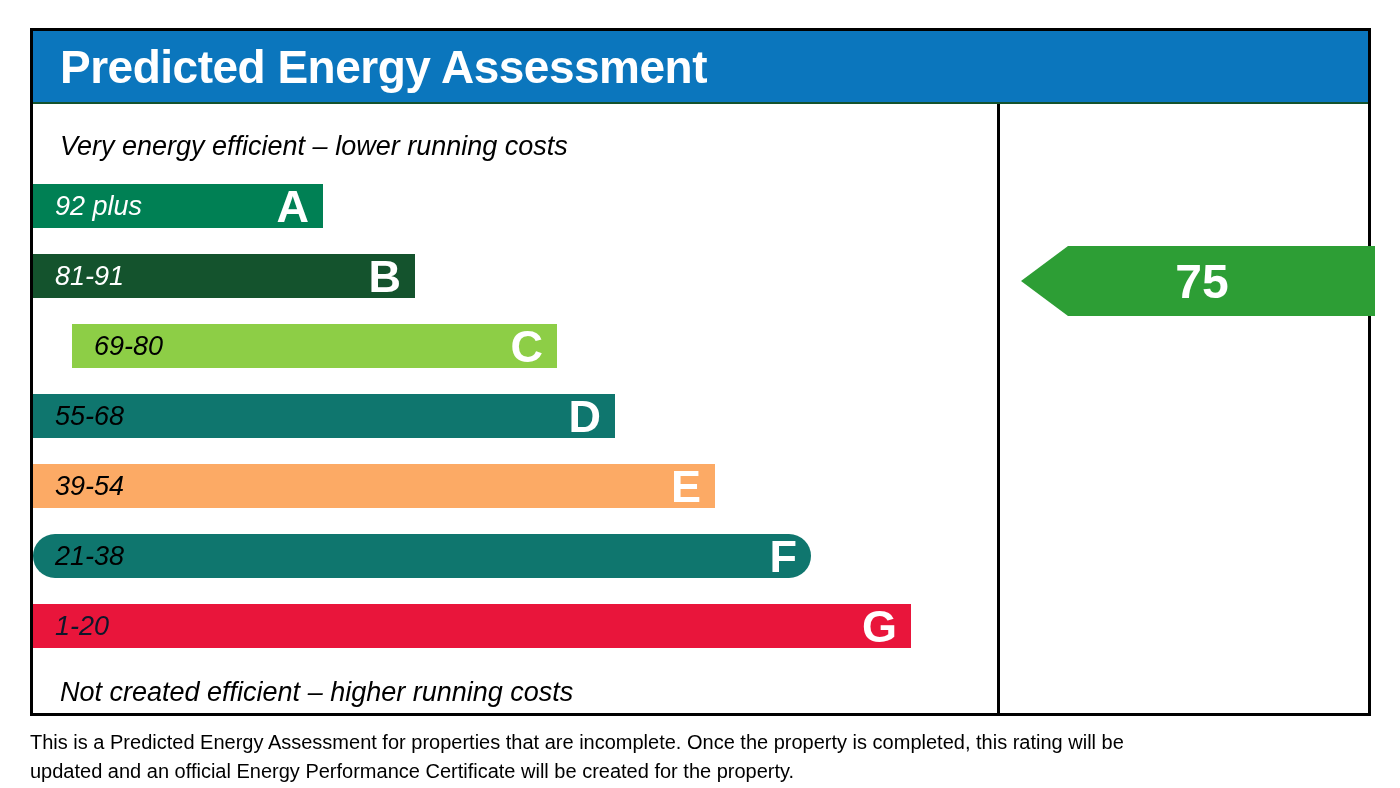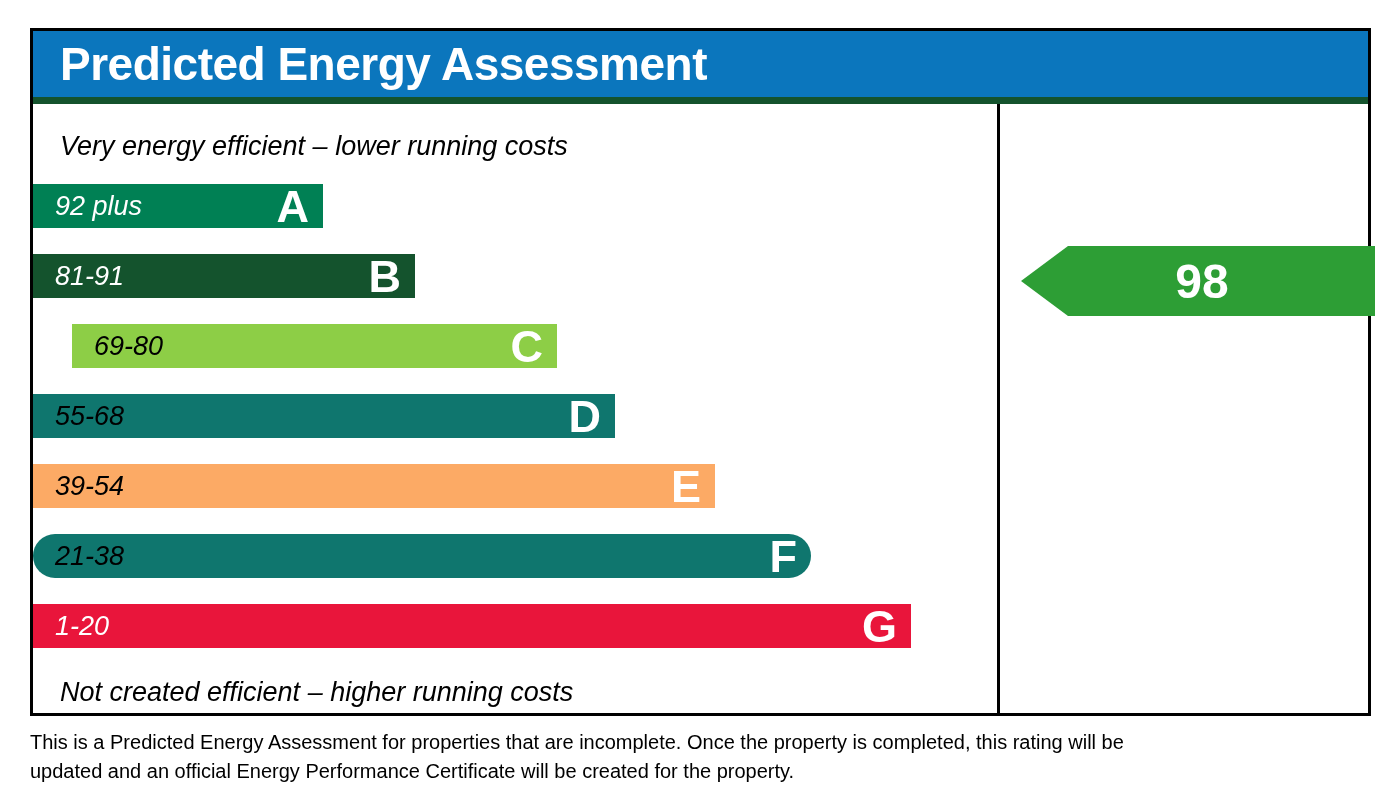--- a/index.html
+++ b/index.html
@@ -29,21 +29,21 @@
 
   
   #title-bar {
     position: absolute;
     left: 0;
     top: 0;
     width: 100%;
     height: 73px;
     background: #0b76bd;
     box-sizing: border-box;
-    border-bottom: 7px solid #14532d;
+    border-bottom: 2px solid #14532d;
   }
   #title-text {
     position: absolute;
     left: 27px;
     top: 50%;
     transform: translateY(-50%);
     color: #ffffff;
     font-size: 46px;
     font-weight: bold;
     letter-spacing: -0.5px;
@@ -198,31 +198,31 @@
         </div>
         <div class="band" style="top: 280px; width: 682px; background: rgb(252, 170, 101);">
           <span class="band-range" style="color: rgb(0, 0, 0);">39-54</span>
           <span class="band-letter">E</span>
         </div>
         <div class="band" style="top: 350px; width: 778px; background: #0f766e; border-radius: 26px;">
           <span class="band-range" style="color: rgb(0, 0, 0);">21-38</span>
           <span class="band-letter">F</span>
         </div>
         <div class="band" style="top: 420px; width: 878px; background: rgb(233, 21, 59);">
-          <span class="band-range" style="color: #ffffff;">1-20</span>
+          <span class="band-range" style="color: #0f172a;">1-20</span>
           <span class="band-letter">G</span>
         </div>
       </div>
 
     <div class="caption" id="caption-bottom">Not created efficient – higher running costs</div>
 
 
     <div id="rating-arrow">
         <svg width="354" height="70" viewBox="0 0 354 70">
           <polygon points="0,35 47,0 354,0 354,70 47,70" fill="#2d9e35"></polygon>
         </svg>
       </div>
-    <div id="rating-value">98</div>
+    <div id="rating-value">75</div>
 
   </div>
 </div>
 
 <div id="footnote">This is a Predicted Energy Assessment for properties that are incomplete. Once the property is completed, this rating will be updated and an official Energy Performance Certificate will be created for the property.</div>
 
 </body></html>

